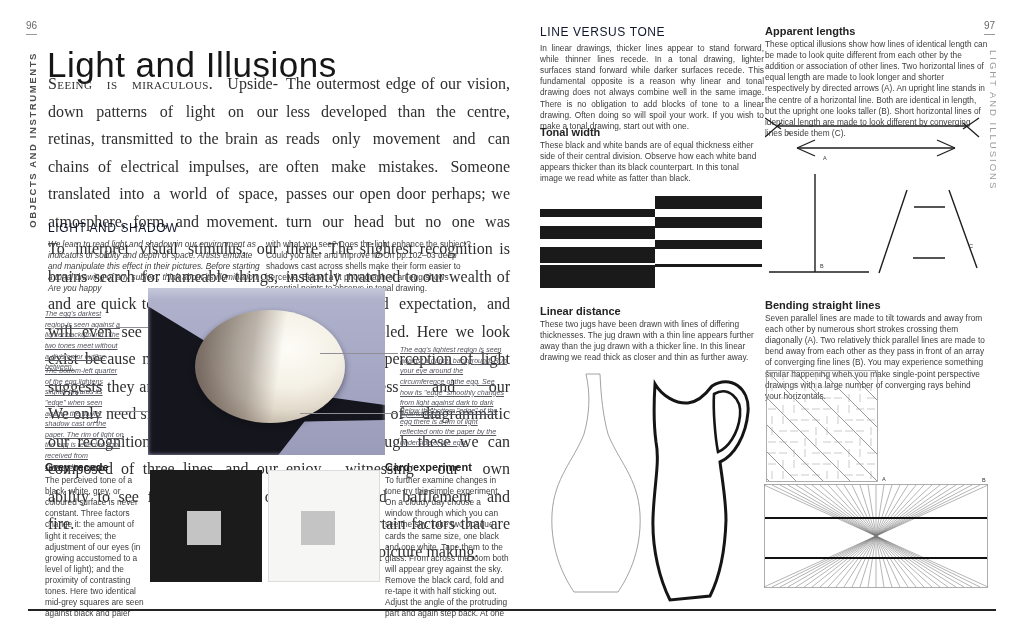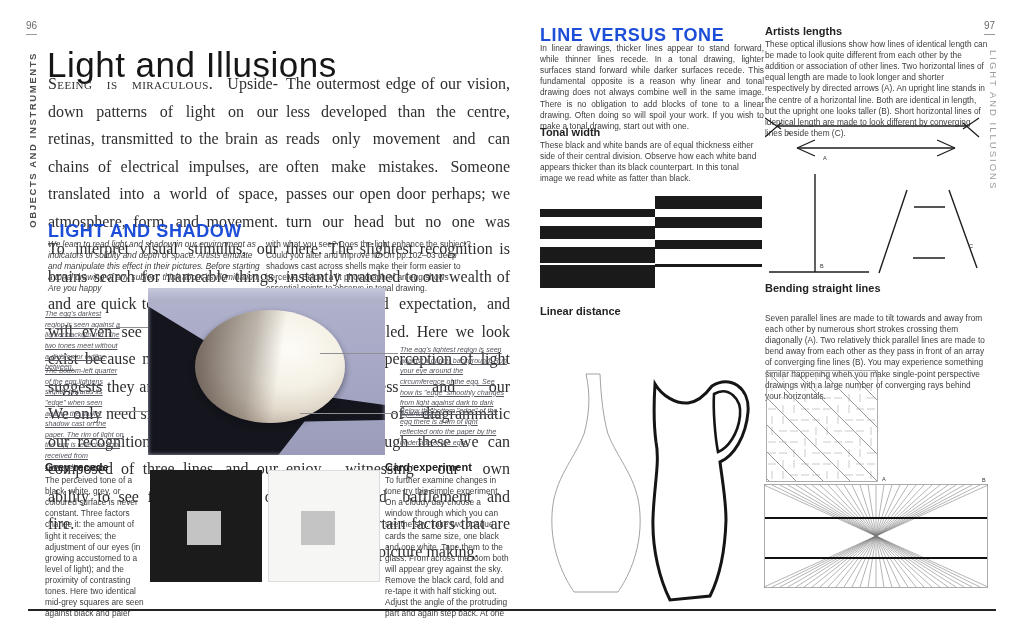--- a/index.html
+++ b/index.html
@@ -9,21 +9,21 @@
   .pnum{position:absolute;font-size:10px;color:#6a6a6a;border-bottom:1px solid #9a9a9a;padding-bottom:3px;}
   .vlabel{position:absolute;font-size:9.5px;letter-spacing:1.6px;white-space:nowrap;}
   .vlabel.leftside{left:27px;top:52px;writing-mode:vertical-rl;transform:rotate(180deg);
           font-weight:bold;color:#4d4d4d;}
   .vlabel.rightside{left:988px;top:50px;writing-mode:vertical-rl;color:#9b9b9b;letter-spacing:2px;}
   
   .title{position:absolute;left:47px;top:22px;font-size:35px;font-weight:400;letter-spacing:0.5px;color:#161616;}
   .serifbody{position:absolute;font-family:"Liberation Serif",serif;font-size:16px;line-height:1.72;
           color:#2e2e2e;text-align:justify;}
   .lead{font-variant:small-caps;letter-spacing:0.4px;}
-  .secheading{position:absolute;font-size:18px;font-weight:700;letter-spacing:0.6px;color:#1d4ed8;}
+  .secheading{position:absolute;font-size:12px;font-weight:400;letter-spacing:0.6px;color:#0f172a;}
   .subheading{position:absolute;font-size:11px;font-weight:bold;color:#222;}
   .caption{position:absolute;font-size:8.3px;line-height:1.34;color:#3d3d3d;}
   .annotation{position:absolute;font-size:7.1px;line-height:1.5;font-style:italic;color:#55565e;text-decoration:underline;}
   .connline{position:absolute;height:1px;background:#8f8f95;z-index:5;}
   
   .photo{position:absolute;left:148px;top:288px;width:237px;height:167px;overflow:hidden;
          background:linear-gradient(180deg,#c6c8da 0%,#b0b2cc 7%,#a6a8c5 45%,#9a9cba 100%);}
   .photo .shadow{position:absolute;left:0;top:0;width:100%;height:100%;
          background:#15151d;filter:blur(2px);
          clip-path:polygon(0% 11%,59% 62%,100% 70%,100% 79%,66% 80%,55% 100%,0% 100%);}
@@ -105,47 +105,48 @@
       <rect x="0" y="51" width="115" height="16"></rect>
       <rect x="0" y="69" width="115" height="23"></rect>
       <rect x="115" y="0" width="107" height="13"></rect>
       <rect x="115" y="21" width="107" height="11"></rect>
       <rect x="115" y="44" width="107" height="9"></rect>
       <rect x="115" y="68" width="107" height="3"></rect>
     </g>
   </svg>
 
   <div class="subheading" style="left:540px;top:305px;">Linear distance</div>
+  <div class="caption" style="left:540px;top:319px;width:224px;">These two jugs have been drawn with lines of differing thicknesses. The jug drawn with a thin line appears further away than the jug drawn with a thicker line. In this linear drawing we read thick as closer and thin as further away.</div>
 
   <svg class="fig" style="left:548px;top:368px;" width="212" height="244">
     <path d="M38,6 L52,6 C53,28 55,48 60,66 C70,92 90,110 92,146 C94,185 78,212 70,224 L26,224 C18,212 2,185 4,146 C6,110 26,92 36,66 C41,48 43,28 38,6 Z" fill="none" stroke="#8a8a8a" stroke-width="0.8"></path>
     <path d="M107,16 C114,28 128,36 140,35 C150,34 158,26 164,18 C182,6 202,20 200,44 C198,68 186,88 172,94 C174,110 178,132 178,152 C177,186 170,212 162,228 L122,232 C112,212 104,182 105,150 C106,118 112,94 108,74 C105,52 106,32 107,16 Z" fill="none" stroke="#151515" stroke-width="3"></path>
     <path d="M166,26 C180,18 194,30 192,48 C190,66 180,80 170,84 C167,68 165,42 166,26 Z" fill="none" stroke="#151515" stroke-width="2.6"></path>
   </svg>
 
-  <div class="subheading" style="left:765px;top:25px;">Artists lengths</div>
+  <div class="subheading" style="left:765px;top:25px;">Apparent lengths</div>
   <div class="caption" style="left:765px;top:39px;width:224px;">These optical illusions show how lines of identical length can be made to look quite different from each other by the addition or association of other lines. Two horizontal lines of equal length are made to look longer and shorter respectively by directed arrows (A). An upright line stands in the centre of a horizontal line. Both are identical in length, but the upright one looks taller (B). Short horizontal lines of identical length are made to look different by converging lines beside them (C).</div>
 
   <svg class="fig" style="left:765px;top:112px;" width="224" height="182">
     <g stroke="#1e1e1e" stroke-width="1.6" fill="none">
       <path d="M12,14 L202,14"></path>
       <path d="M16,17 L0,6 M16,11 L0,25 M198,17 L214,6 M198,11 L214,25" stroke-width="1.3"></path>
       <path d="M32,36 L190,36" stroke-width="1.3"></path>
       <path d="M32,36 L50,28 M32,36 L50,44 M190,36 L172,28 M190,36 L172,44" stroke-width="1.3"></path>
       <path d="M50,62 L50,160 M4,160 L104,160" stroke-width="1.4"></path>
       <path d="M142,78 L114,161 M184,78 L212,156" stroke-width="1.4"></path>
       <path d="M149,95 L180,95 M148,146 L180,146" stroke-width="1.4"></path>
     </g>
     <text x="22" y="23">A</text>
     <text x="58" y="48">A</text>
     <text x="55" y="156">B</text>
     <text x="204" y="136">C</text>
   </svg>
 
-  <div class="subheading" style="left:765px;top:282px;text-align:center;">Bending straight lines</div>
+  <div class="subheading" style="left:765px;top:299px;text-align:center;">Bending straight lines</div>
   <div class="caption" style="left:765px;top:313px;width:224px;">Seven parallel lines are made to tilt towards and away from each other by numerous short strokes crossing them diagonally (A). Two relatively thick parallel lines are made to bend away from each other as they pass in front of an array of converging fine lines (B). You may experience something similar happening when you make single-point perspective drawings with a large number of converging rays behind your horizontals.</div>
 
   <svg class="fig" style="left:766px;top:370px;" width="124" height="114">
     <defs>
         <clipPath id="zclip">
           <rect x="1" y="1" width="110" height="110"></rect>
         </clipPath>
       </defs>
     <rect x="0.5" y="0.5" width="111" height="111" fill="none" stroke="#9a9a9a" stroke-width="0.8"></rect>
     <g clip-path="url(#zclip)">

